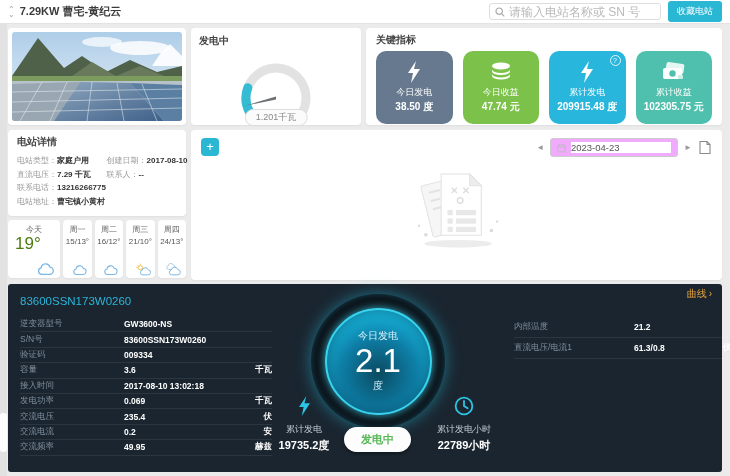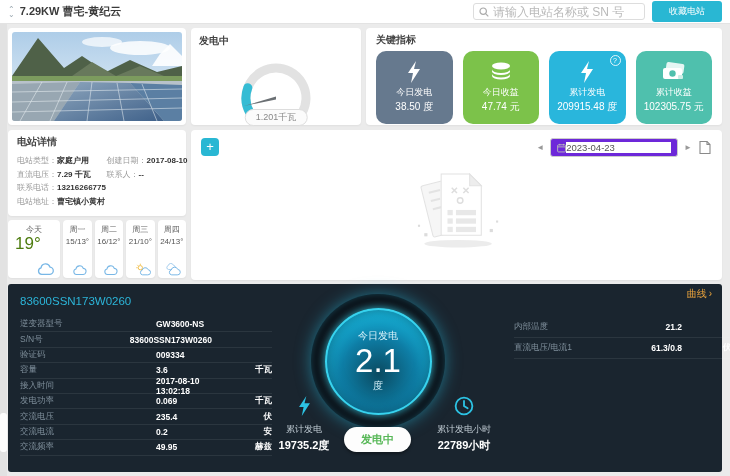--- a/index.html
+++ b/index.html
@@ -8,40 +8,40 @@
   .page { position:absolute; inset:0; }
 
   
   .topbar { position:absolute; left:0; top:0; width:730px; height:24px; background:#fff; border-bottom:1px solid #e3e3e3; display:flex; align-items:center; padding:0 8px; z-index:5; }
   .collapse { color:#9aa7b0; font-size:8px; line-height:5px; display:flex; flex-direction:column; margin-right:5px; cursor:pointer; }
   .page-title { font-size:11px; font-weight:bold; color:#3a3a3a; }
   .search-box { margin-left:auto; width:172px; height:17px; border:1px solid #ddd; border-radius:3px; background:#fff; display:flex; align-items:center; padding:0 5px; }
   .search-box svg { flex:0 0 auto; }
   .search-box input { border:none; outline:none; width:100%; font-size:12px; color:#666; margin-left:4px; font-family:inherit; }
   .search-box input::placeholder { color:#b9b9b9; }
-  .fav-btn { margin-left:7px; background:#29b7d3; color:#fff; font-size:9px; border:none; border-radius:3px; padding:4px 17px; cursor:pointer; font-family:inherit; }
+  .fav-btn { margin-left:7px; background:#29b7d3; color:#fff; font-size:9px; border:none; border-radius:3px; padding:4px 9px; cursor:pointer; font-family:inherit; }
 
   
   .card { position:absolute; background:#fff; border-radius:4px; box-shadow:0 1px 2px rgba(0,0,0,.05); }
   .card-title { font-size:10px; font-weight:bold; color:#444; }
 
   .photo-card { left:8px; top:28px; width:178px; height:97px; padding:4px; }
   .photo-card svg { width:100%; height:100%; border-radius:3px; display:block; }
 
   .gauge-card { left:191px; top:28px; width:170px; height:97px; padding:6px 8px; }
   .gauge-wrap { position:relative; height:78px; }
   .gauge-wrap svg { position:absolute; left:50%; top:2px; transform:translateX(-50%); }
   .gauge-pill { position:absolute; left:50%; bottom:0; transform:translateX(-50%); border:1px solid #ddd; background:#fbfbfb; border-radius:9px; padding:1px 10px; font-size:9px; color:#888; white-space:nowrap; }
 
   .kpi-card { left:366px; top:28px; width:356px; height:97px; padding:5px 10px; }
   .kpi-tiles { display:flex; gap:10px; margin-top:4px; }
   .tile { position:relative; flex:1; height:73px; border-radius:10px; color:#fff; display:flex; flex-direction:column; align-items:center; justify-content:center; gap:1px; }
   .tile svg { margin-bottom:2px; }
   .tile .t-label { font-size:9px; }
-  .tile .t-value { font-size:10px; font-weight:normal; }
+  .tile .t-value { font-size:10px; font-weight:bold; }
   .tile-0 { background:#66798e; }
   .tile-1 { background:#7cc24a; }
   .tile-2 { background:#29b6dc; }
   .tile-3 { background:#4fc0ad; }
   .help-badge { position:absolute; top:4px; right:5px; width:11px; height:11px; border:1px solid rgba(255,255,255,.85); border-radius:50%; font-size:7px; line-height:10px; text-align:center; color:#fff; cursor:pointer; }
 
   
   .details-card { left:8px; top:130px; width:178px; height:86px; padding:5px 9px; }
   .d-grid { margin-top:5px; display:flex; flex-wrap:wrap; }
   .d-item { font-size:8px; line-height:13.5px; white-space:nowrap; }
@@ -56,34 +56,34 @@
   .w-day { font-size:8px; color:#666; }
   .w-temp { font-size:8px; color:#555; margin-top:2px; }
   .w-temp-big { font-size:17px; color:#4d7c0f; align-self:flex-start; margin-left:6px; line-height:18px; }
   .w-icon { margin-top:auto; align-self:flex-end; margin-right:3px; }
 
   
   .chart-card { left:191px; top:130px; width:531px; height:150px; }
   .add-btn { position:absolute; left:10px; top:8px; width:18px; height:18px; background:#29b7d3; color:#fff; border:none; border-radius:4px; font-size:13px; line-height:16px; text-align:center; cursor:pointer; font-family:inherit; }
   .date-controls { position:absolute; right:10px; top:8px; display:flex; align-items:center; gap:5px; }
   .nav-arrow { font-size:8px; color:#999; cursor:pointer; background:none; border:none; padding:0 1px; font-family:inherit; }
-  .date-box { width:128px; height:19px; border:1px solid #ccc; border-radius:3px; display:flex; align-items:center; padding:0 6px; background:#6d28d9; }
+  .date-box { width:128px; height:19px; border:1px solid #ccc; border-radius:3px; display:flex; align-items:center; padding:0 6px; gap:5px; background:#f0abfc; }
   .date-box input { border:none; outline:none; font-size:9.5px; color:#555; width:100%; font-family:inherit; }
   .empty-state { position:absolute; left:50%; top:54%; transform:translate(-50%,-50%); }
 
   
   .dark-panel { position:absolute; left:8px; top:284px; width:714px; height:188px; background:#1a252f; border-radius:3px; }
   .curve-link { position:absolute; top:3px; right:10px; color:#e8a23c; font-size:10px; cursor:pointer; }
   .curve-link .chev { font-size:10px; margin-left:2px; }
   .sn-header { position:absolute; top:11px; left:12px; color:#2cb5d9; font-size:11.5px; }
 
   .dtable { position:absolute; top:33px; }
   .dtable-left { left:12px; width:252px; }
   .dtable-right { left:506px; width:228px; }
-  .drow { display:flex; align-items:center; height:15.4px; border-bottom:1px solid rgba(255,255,255,.08); font-size:8.5px;gap:32px; }
+  .drow { display:flex; align-items:center; height:15.4px; border-bottom:1px solid rgba(255,255,255,.08); font-size:8.5px; }
   .dtable-right .drow { height:21px; }
   .dlabel { width:104px; color:#7e8e9a; }
   .dtable-right .dlabel { width:120px; }
   .dval { flex:1; color:#fff; font-weight:bold; }
   .dunit { color:#fff; font-weight:bold; text-align:right; min-width:28px; }
 
   .ring-outer { position:absolute; left:303px; top:10px; width:134px; height:134px; border-radius:50%; background:#0d141b; box-shadow:0 0 16px rgba(40,196,232,.5), inset 0 0 6px rgba(40,196,232,.25); display:flex; align-items:center; justify-content:center; }
   .ring-inner { width:107px; height:107px; border-radius:50%; border:2px solid #38d3ee; background:radial-gradient(circle at 50% 62%, #0a4a61 0%, #0e7ea6 45%, #17b6dd 74%, #45e0f7 100%); box-shadow:0 0 9px rgba(60,214,240,.8), inset 0 0 14px rgba(8,40,56,.55); display:flex; flex-direction:column; align-items:center; justify-content:center; color:#fff; }
   .ring-label { font-size:10px; color:#d8f3fb; }
   .ring-value { font-size:33px; font-weight:normal; line-height:36px; }

